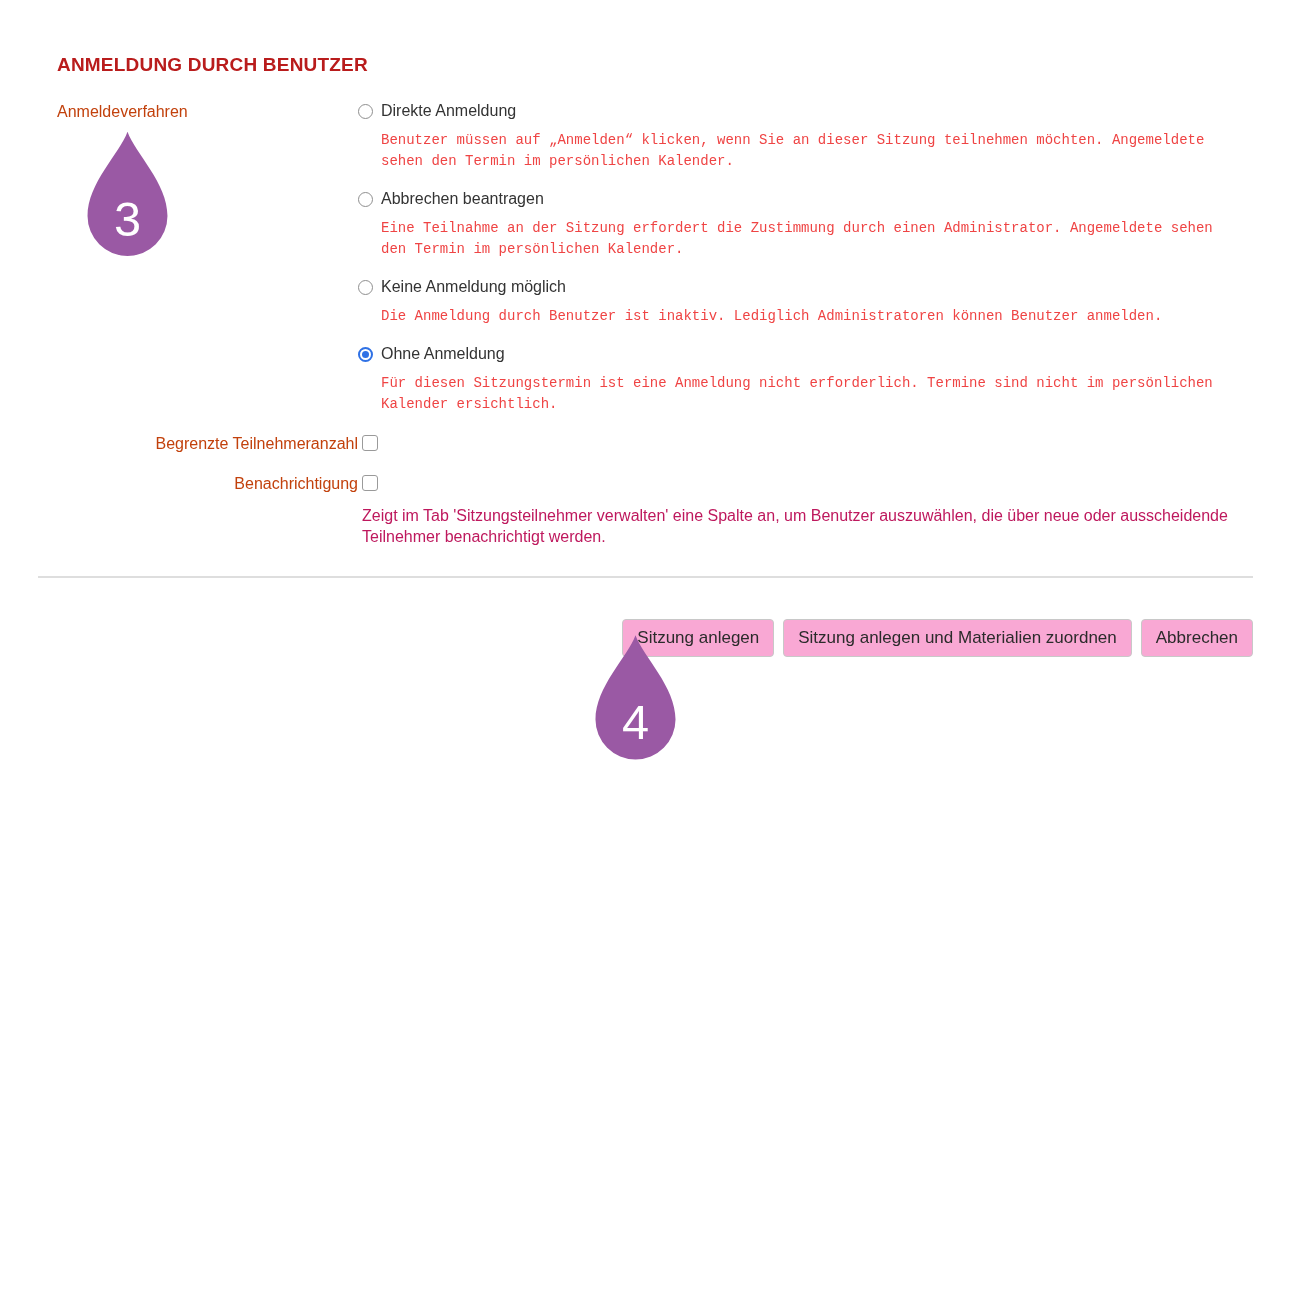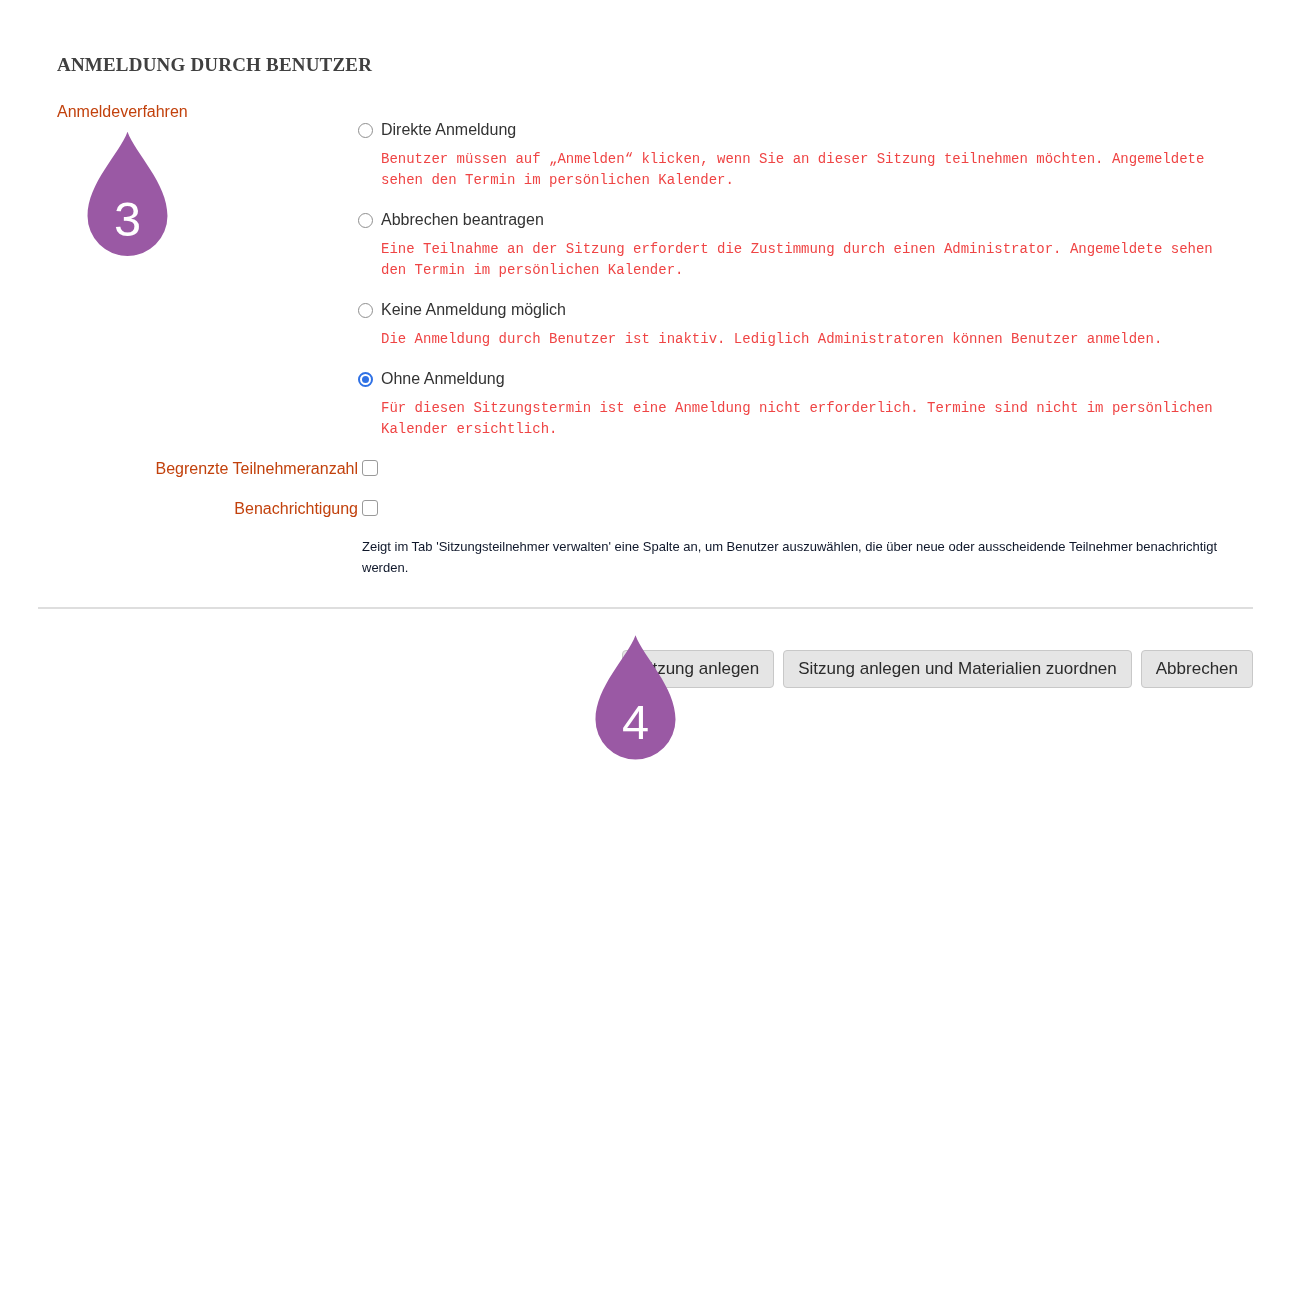--- a/index.html
+++ b/index.html
@@ -4,24 +4,23 @@
 <style>
   * { box-sizing: border-box; margin: 0; padding: 0; }
   html, body { width: 1300px; height: 1300px; background: #ffffff; overflow: hidden; }
   body { font-family: "Liberation Sans", sans-serif; color: #333333; position: relative; }
 
   .page { padding: 54px 47px 0 57px; }
 
   .section-title {
     font-size: 19px;
     font-weight: bold;
-    color: #404040;
+    color: #b91c1c;
     letter-spacing: 0.2px;
     margin-bottom: 25px;
-    font-family: Liberation Serif, serif;
   }
 
   .form-row {
     display: grid;
     grid-template-columns: 301px 1fr;
     align-items: start;
   }
 
   .row-label {
     font-size: 16px;
@@ -32,21 +31,20 @@
 
   
   .option { margin-bottom: 17px; }
   .option:last-child { margin-bottom: 0; }
 
   .option-head {
     display: flex;
     align-items: center;
     gap: 8px;
     cursor: pointer;
-    margin-top: 19px;
   }
 
   .radio {
     position: relative;
     width: 15px;
     height: 15px;
     border: 1px solid #8f8f8f;
     border-radius: 50%;
     background: #fff;
     flex: 0 0 auto;
@@ -83,24 +81,24 @@
     height: 16px;
     border: 1px solid #9a9a9a;
     border-radius: 3px;
     background: #fff;
     margin-left: 4px;
     margin-top: 1px;
     cursor: pointer;
   }
 
   .check-desc {
-    margin: 16px 0 0 4px;
-    font-size: 13px;
+    margin: 10px 0 0 4px;
+    font-size: 16px;
     line-height: 21px;
-    color: #0f172a;
+    color: #be185d;
     max-width: 872px;
   }
 
   .divider {
     border: 0;
     border-top: 2px solid #dedede;
     margin: 29px 0 0 -19px;
   }
 
   .footer-buttons {
@@ -108,21 +106,21 @@
     display: flex;
     justify-content: flex-end;
     gap: 9px;
   }
 
   .btn {
     font-family: "Liberation Sans", sans-serif;
     font-size: 17px;
     line-height: 20px;
     color: #2b2b2b;
-    background: #e5e5e5;
+    background: #f9a8d4;
     border: 1px solid #c8c8c8;
     border-radius: 4px;
     padding: 8px 14px;
     cursor: pointer;
     white-space: nowrap;
   }
 
   
   .marker {
     position: absolute;

